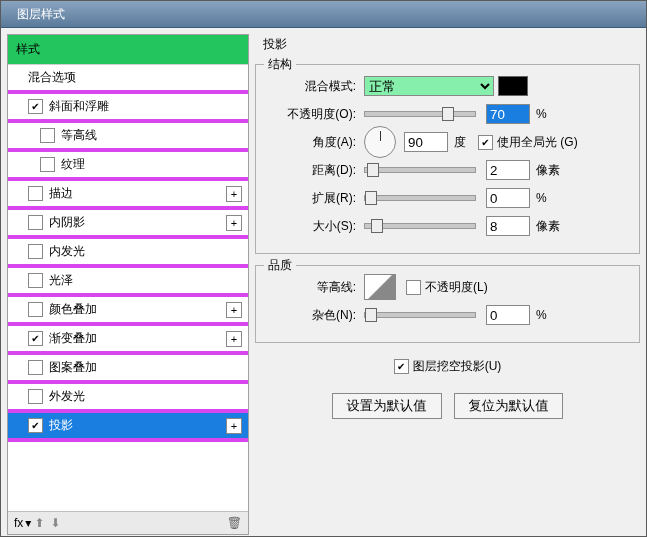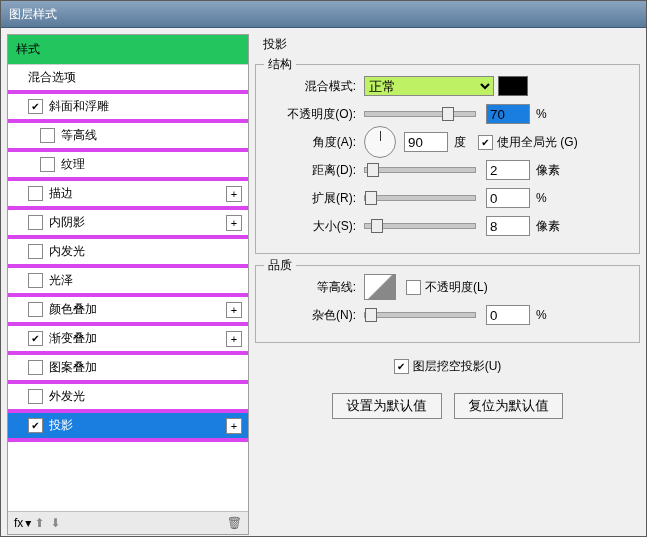--- a/index.html
+++ b/index.html
@@ -1,42 +1,42 @@
 <!DOCTYPE html>
 <html><head>
 <meta charset="utf-8">
 <style>
 html,body{margin:0;padding:0;font-family:"Microsoft YaHei",Arial,sans-serif;font-size:12px;background:#4a6a8a}
 .window{width:647px;height:537px;background:#f0f0f0;border:1px solid #5a5a5a;box-sizing:border-box;position:relative}
-.titlebar{height:26px;background:linear-gradient(#8aa4c0,#5a7a9a);color:#fff;line-height:26px;padding-left:8px;border-bottom:1px solid #3a5a7a}
+.titlebar{height:26px;background:linear-gradient(#8aa4c0,#5a7a9a);color:#fff;line-height:26px;padding-left:16px;border-bottom:1px solid #3a5a7a}
 .body{display:flex;padding:6px;gap:6px;height:calc(100% - 34px)}
 .left{width:240px;border:1px solid #a0a0a0;background:#fff;display:flex;flex-direction:column}
 .stylehdr{padding:6px 8px;border-bottom:1px solid #d0d0d0;background:#22c55e}
 .item{display:flex;align-items:center;padding:4px 20px;border-bottom:4px solid #d946ef;position:relative}
 .item.sub{padding-left:32px}
 .item.selected{background:#1a7ee0;color:#fff}
 .cb{width:13px;height:13px;border:1px solid #888;background:#fff;margin-right:6px;display:inline-flex;align-items:center;justify-content:center;font-size:10px;line-height:1}
 .cb.checked::after{content:"✔";color:#000;font-size:10px}
 .item.selected .cb.checked::after{color:#000}
 .plus{position:absolute;right:6px;width:14px;height:14px;border:1px solid #888;background:#fff;color:#000;font-size:11px;line-height:14px;text-align:center}
 .left-footer{margin-top:auto;border-top:1px solid #c0c0c0;background:#eaeaea;padding:4px 6px;display:flex;align-items:center;}
 .left-footer .sp{flex:1}
 .arrow{margin:0 3px;color:#888}
 .trash{color:#666}
 .right{flex:1;display:flex;flex-direction:column;gap:6px}
 .group{border:1px solid #b0b0b0;padding:4px 10px 10px;position:relative;margin-top:5px}
 .group>.lg{position:absolute;top:-9px;left:8px;background:#f0f0f0;padding:0 4px}
 .row{display:flex;align-items:center;margin:6px 0;height:22px}
 .lbl{width:90px;text-align:right;margin-right:8px}
-select{width:130px;height:20px;border:1px solid #888;background:#bef264}
+select{width:130px;height:20px;border:1px solid #888;background:#86efac}
 .swatch{width:28px;height:18px;background:#000;border:1px solid #666;margin-left:4px}
 .slider{flex:0 0 110px;height:4px;background:#c8c8c8;border:1px solid #999;position:relative;margin-right:10px}
 .thumb{position:absolute;top:-5px;width:10px;height:12px;background:#eee;border:1px solid #666}
 .num{width:36px;height:18px;border:1px solid #888;text-align:left;padding:0 3px;background:#fff}
-.num.hi{background:#1a7ee0;color:#000000}
+.num.hi{background:#1a7ee0;color:#ffffff}
 .unit{margin-left:6px}
 .dial{width:30px;height:30px;border:1px solid #888;border-radius:50%;background:#f8f8f8;position:relative;margin-right:8px}
 .dial::after{content:"";position:absolute;left:50%;top:4px;width:1px;height:10px;background:#333}
 .cb2{width:13px;height:13px;border:1px solid #888;background:#fff;display:inline-flex;align-items:center;justify-content:center;margin-right:4px}
 .cb2.checked::after{content:"✔";font-size:10px;color:#000}
 .contour{width:30px;height:24px;border:1px solid #888;background:linear-gradient(135deg,#fff 48%,#888 52%);margin-right:10px}
 .btn{border:1px solid #888;background:#f4f4f4;padding:3px 14px;margin:0 6px}
 .btnrow{display:flex;justify-content:center;margin-top:4px}
 .maintitle{padding:2px 8px 0}
 </style>

